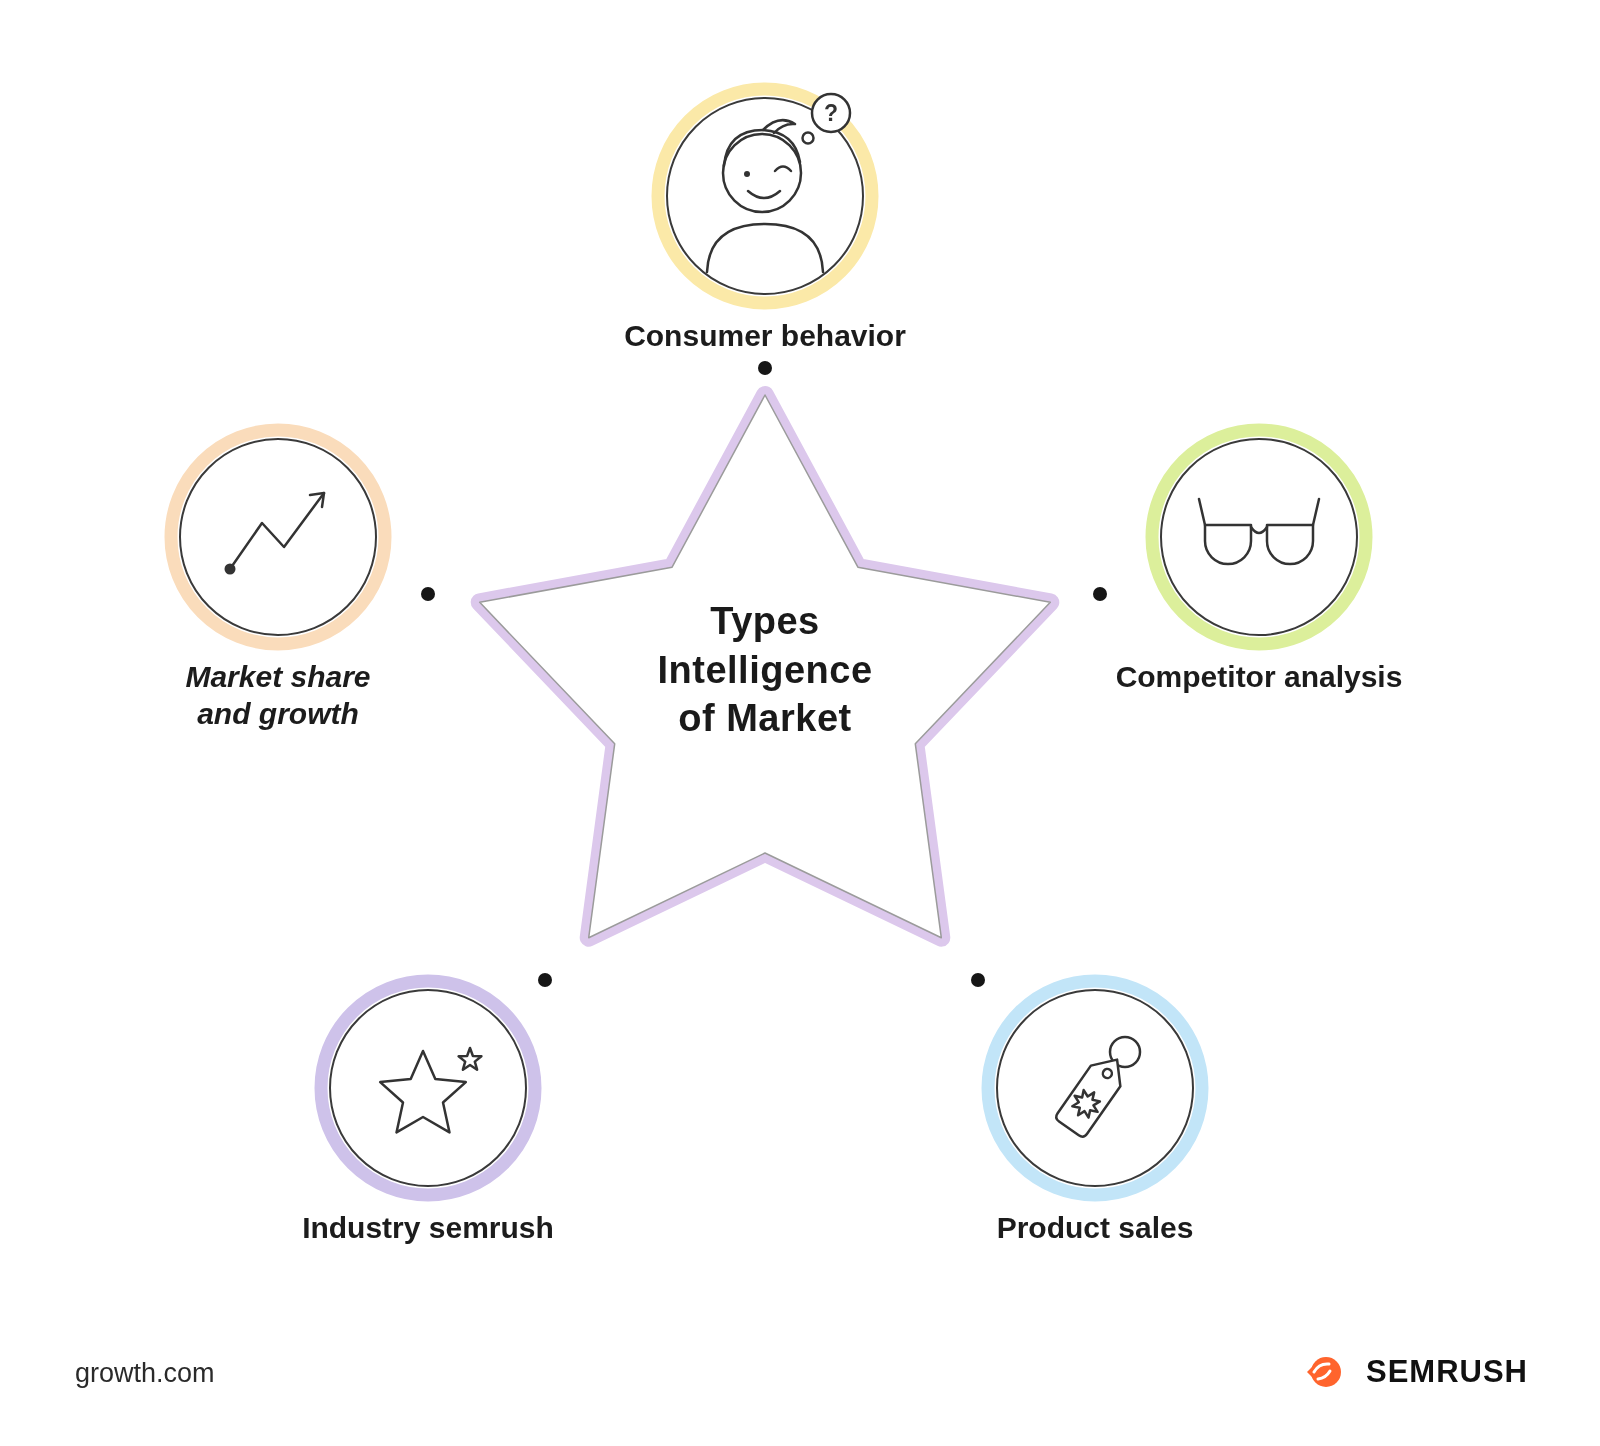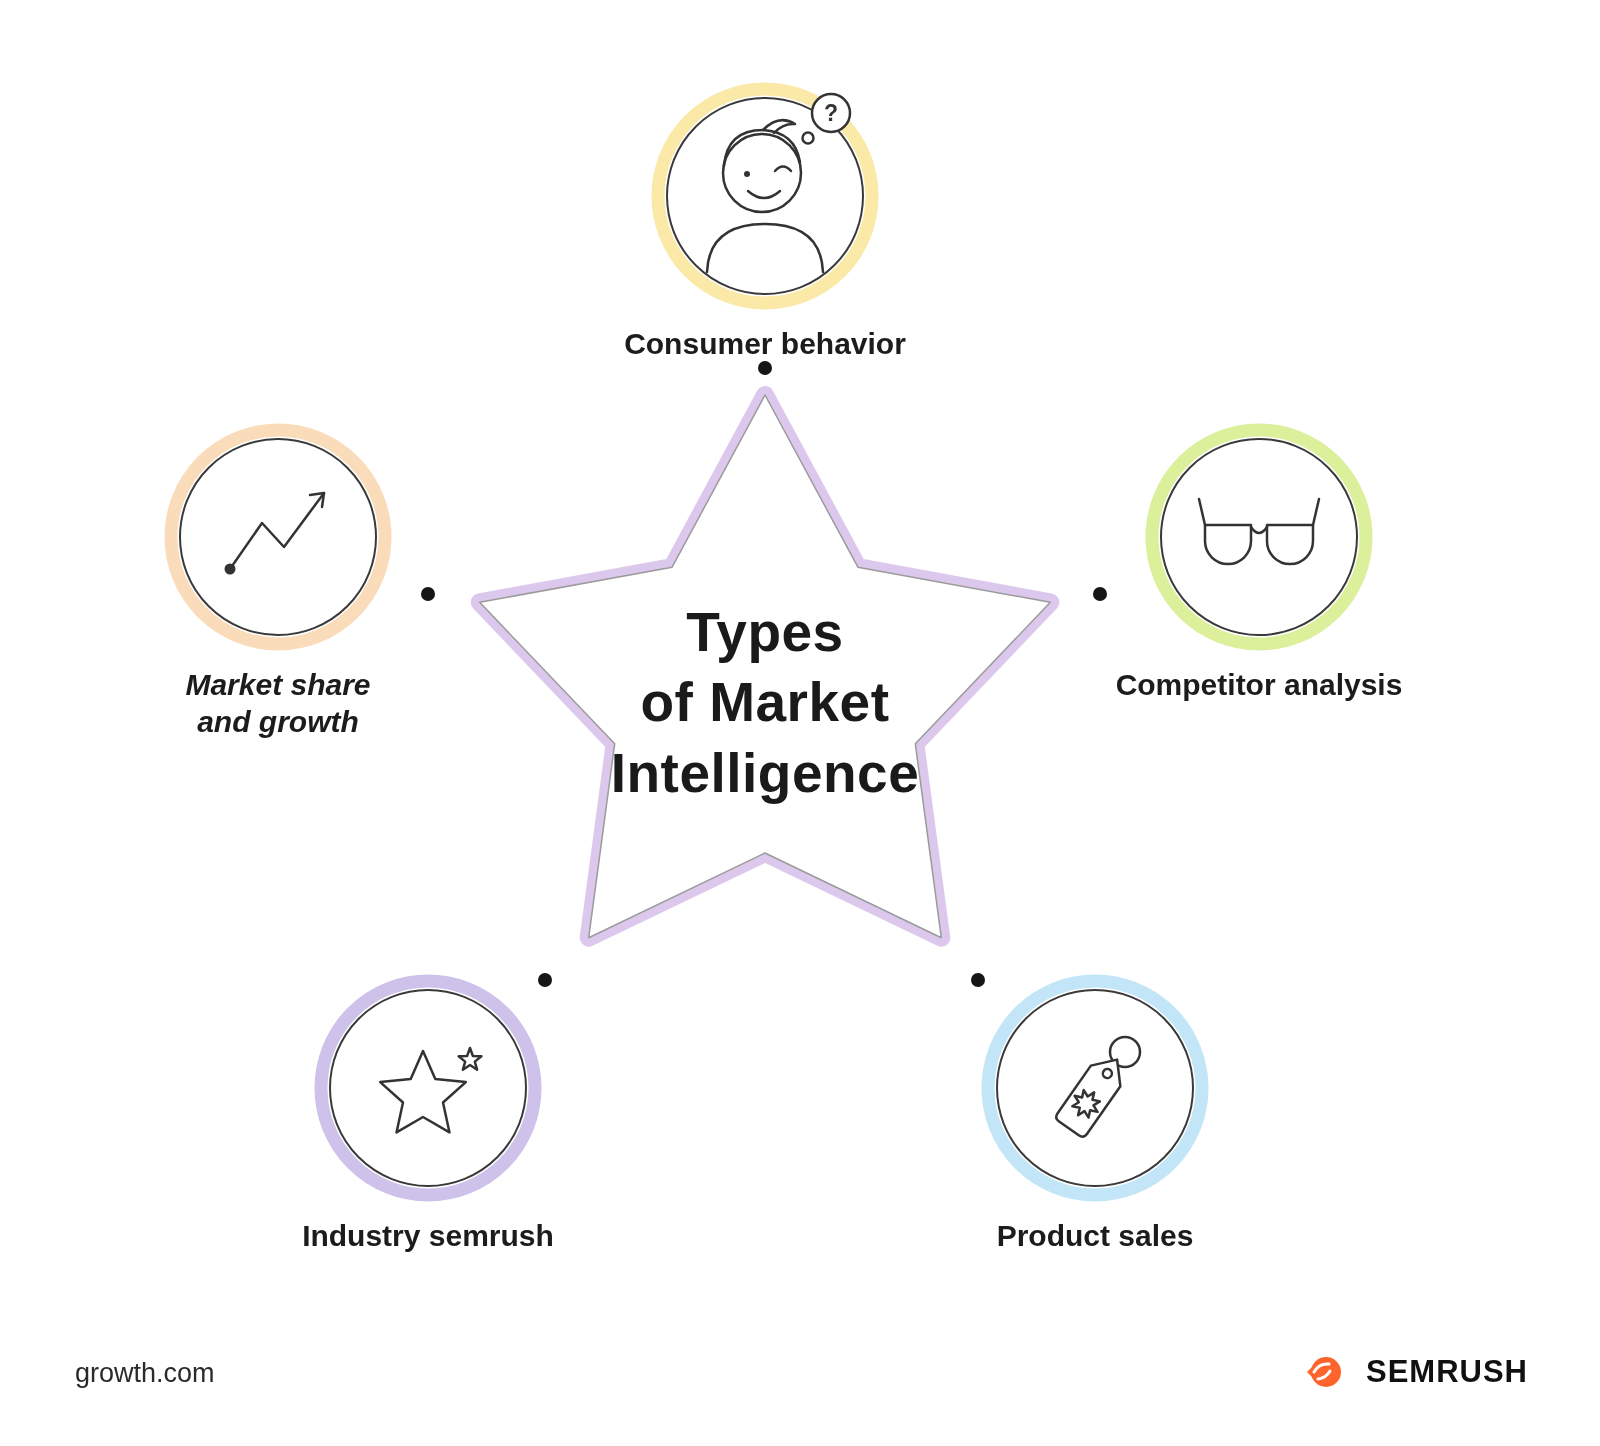--- a/index.html
+++ b/index.html
@@ -11,35 +11,35 @@
     font-family: "Liberation Sans", sans-serif;
     overflow: hidden;
   }
   .node { position: absolute; width: 240px; display: flex; flex-direction: column; align-items: center; }
   .node svg { display: block; }
   .ring { fill: none; stroke-width: 13; }
   .disc { fill: #ffffff; stroke: #3a3a3a; stroke-width: 2; }
   .icon { fill: none; stroke: #333333; stroke-width: 2.5; stroke-linecap: round; stroke-linejoin: round; }
   .label {
     width: 330px;
-    margin-top: 10px;
+    margin-top: 2px;
     text-align: center;
     font-size: 30px;
     font-weight: 600;
     color: #1c1c1c;
     line-height: 1.22;
   }
   .label.narrow { width: 210px; }
   .dot { position: absolute; width: 14px; height: 14px; border-radius: 50%; background: #161616; }
   #star-svg { position: absolute; left: 445px; top: 380px; }
   #title {
     position: absolute;
     left: 515px; top: 597px; width: 500px;
     text-align: center;
-    font-size: 55px;
+    font-size: 38px;
     font-weight: 700;
     color: #1a1a1a;
     line-height: 1.28;
     letter-spacing: 0.5px;
   }
   #website {
     position: absolute;
     left: 75px; top: 1358px;
     font-size: 27px;
     color: #2a2a2a;
@@ -62,22 +62,22 @@
 
 <div id="canvas">
 
   <svg id="star-svg" width="640" height="610" viewBox="0 0 640 610">
     <polygon points="320,15 412.9,187.2 605.3,222.3 470.3,363.8 496.3,557.7 320,473 143.7,557.7 169.7,363.8 34.7,222.3 227.1,187.2" fill="none" stroke-width="18" stroke-linejoin="round" stroke="#DCC8EC"></polygon>
     <polygon points="320,15 412.9,187.2 605.3,222.3 470.3,363.8 496.3,557.7 320,473 143.7,557.7 169.7,363.8 34.7,222.3 227.1,187.2" fill="#ffffff" stroke="#9B9B9B" stroke-width="1.5" stroke-linejoin="round"></polygon>
   </svg>
 
   <div id="title">
     <div>Types</div>
+    <div>Intelligence</div>
     <div>of Market</div>
-    <div>Intelligence</div>
   </div>
 
   <div class="dot" style="left:758px; top:361px;"></div>
   <div class="dot" style="left:421px; top:587px;"></div>
   <div class="dot" style="left:1093px; top:587px;"></div>
   <div class="dot" style="left:538px; top:973px;"></div>
   <div class="dot" style="left:971px; top:973px;"></div>
 
   <div class="node" style="left:645px; top:76px;">
     <svg width="240" height="240" viewBox="0 0 240 240">

